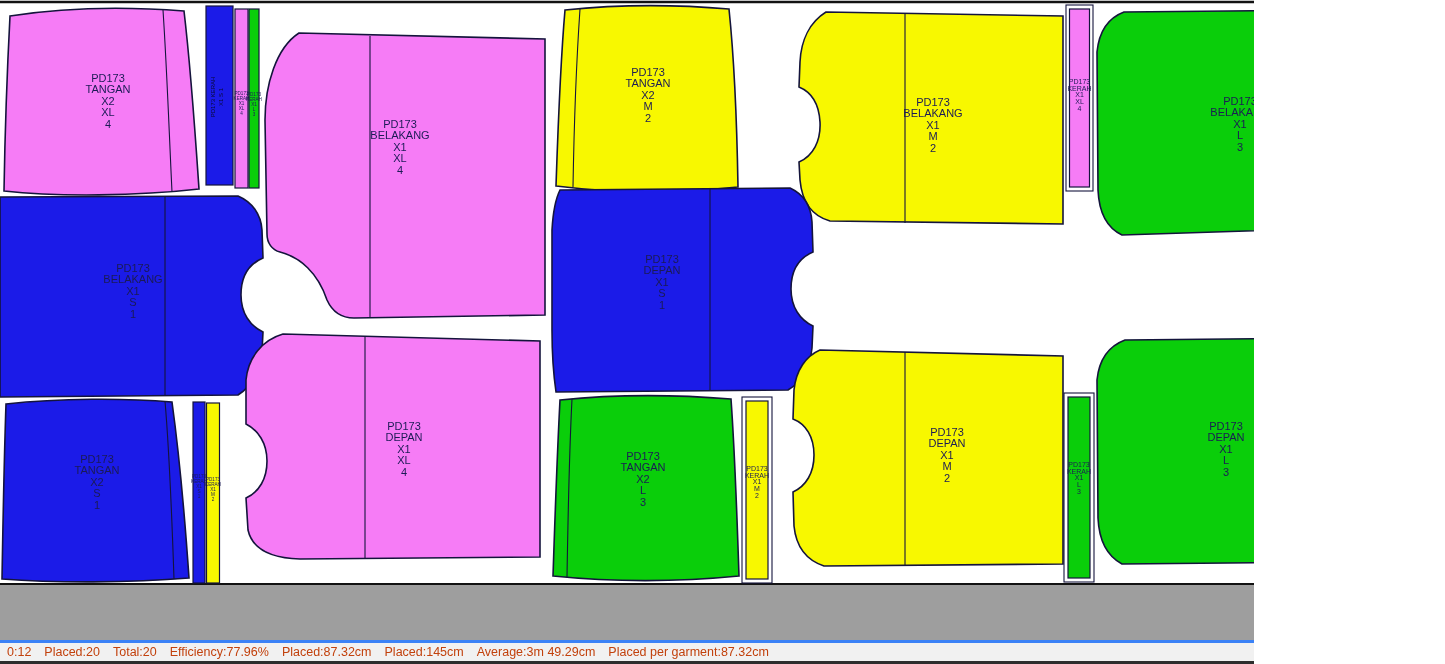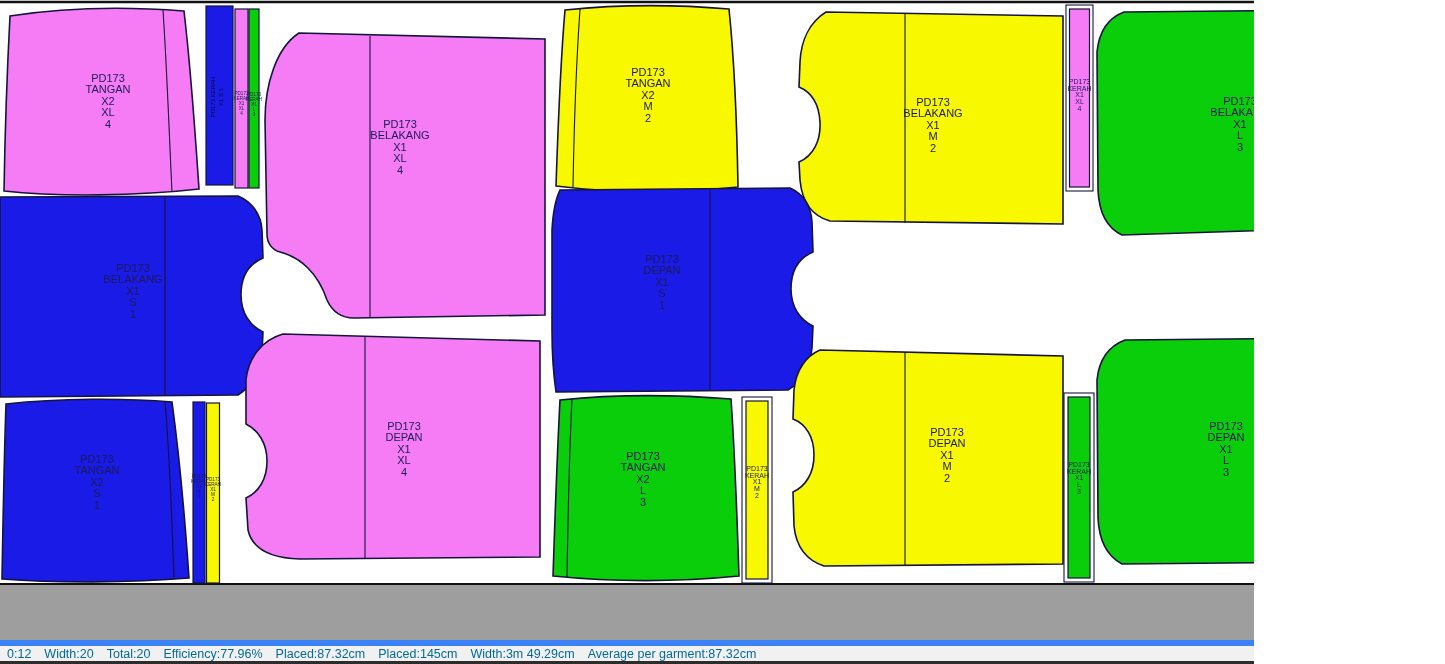--- a/index.html
+++ b/index.html
@@ -8,22 +8,22 @@
   svg{position:absolute;left:0;top:0;}
   .pc{stroke:#14143c;stroke-width:1.6;}
   .pc-thin{stroke:#14143c;stroke-width:1.2;}
   .iline{fill:none;stroke:#14143c;stroke-width:1.1;}
   .orect{fill:none;stroke:#14143c;stroke-width:1.1;}
   .lbl{font-family:"Liberation Sans",sans-serif;font-size:11px;fill:#1b1b55;text-anchor:middle;}
   .lbl-k{font-family:"Liberation Sans",sans-serif;font-size:7px;fill:#1b1b55;text-anchor:middle;}
   .lbl-xs{font-family:"Liberation Sans",sans-serif;font-size:4.6px;fill:#1b1b55;text-anchor:middle;}
   .lbl-rot{font-family:"Liberation Sans",sans-serif;font-size:6px;fill:#0a0a30;text-anchor:middle;}
   .statusbar{position:absolute;left:0;top:640px;width:1445px;height:21px;background:#f1f1f1;
-             border-top:6px solid #3b82f6;box-sizing:border-box;display:flex;align-items:center;
-             gap:13px;padding-left:7px;font-size:12.5px;color:#0369a1;white-space:nowrap;}
+             border-top:3px solid #3b82f6;box-sizing:border-box;display:flex;align-items:center;
+             gap:13px;padding-left:7px;font-size:12.5px;color:#c2410c;white-space:nowrap;}
   .bottombar{position:absolute;left:0;top:661px;width:1445px;height:3px;background:#2d2d2d;}
 </style>
 </head>
 <body>
 
 <div class="stage">
 <svg width="1445" height="640" viewBox="0 0 1445 640">
 
   <line x1="0" y1="2" x2="1382" y2="2" stroke="#121212" stroke-width="2.4"></line>
   <line x1="0" y1="584" x2="1382" y2="584" stroke="#121212" stroke-width="2"></line>
@@ -145,22 +145,22 @@
 
   <g>
     <path class="pc" d="M1125,340 L1344,338 C1360,346 1369,362 1371,384 L1372,414 C1358,420 1350,433 1350,451 C1350,469 1359,483 1372,489 L1371,516 C1369,538 1360,554 1344,562 L1122,564 C1107,556 1099,540 1098,518 L1097,380 C1099,360 1109,346 1125,340 Z" fill="#0ace0a"></path>
     <path class="iline" d="M1300,339 L1300,563"></path>
     <text class="lbl" x="1226" y="430"><tspan x="1226">PD173</tspan><tspan x="1226" dy="11.4">DEPAN</tspan><tspan x="1226" dy="11.4">X1</tspan><tspan x="1226" dy="11.4">L</tspan><tspan x="1226" dy="11.4">3</tspan></text>
   </g>
 </svg>
 
 <div class="statusbar">
   <span>0:12</span>
-  <span>Width:20</span>
+  <span>Placed:20</span>
   <span>Total:20</span>
   <span>Efficiency:77.96%</span>
   <span>Placed:87.32cm</span>
   <span>Placed:145cm</span>
-  <span>Width:3m 49.29cm</span>
-  <span>Average per garment:87.32cm</span>
+  <span>Average:3m 49.29cm</span>
+  <span>Placed per garment:87.32cm</span>
 </div>
 <div class="bottombar"></div>
 </div>
 
 </body></html>

